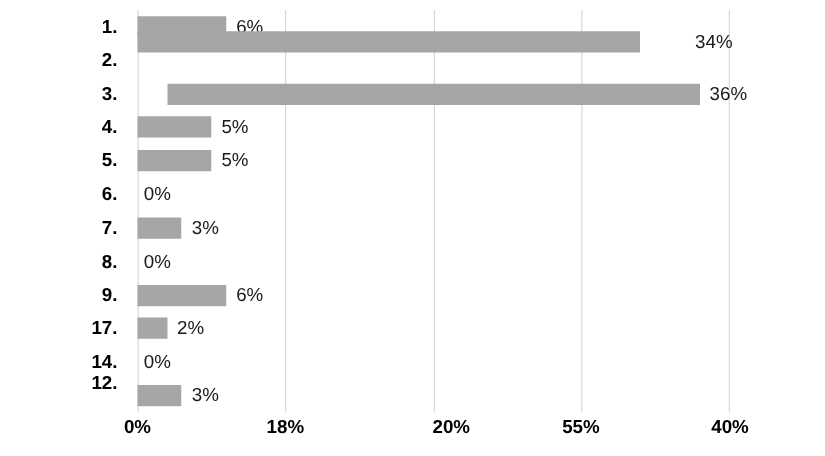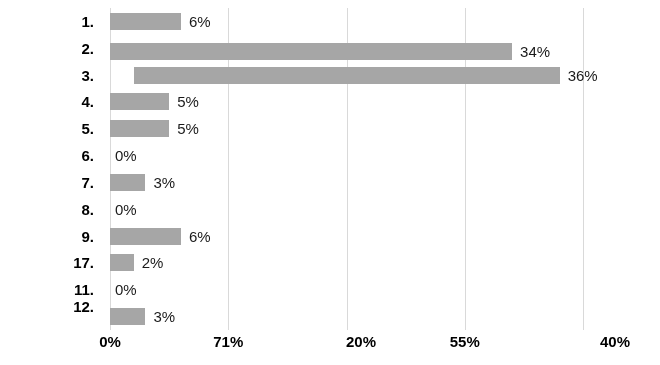--- a/index.html
+++ b/index.html
@@ -151,41 +151,41 @@
       <div class="cat-row" style="top: 187.833px;">
         <span class="cat-label">8.</span>
       </div>
       <div class="cat-row" style="top: 214.667px;">
         <span class="cat-label">9.</span>
       </div>
       <div class="cat-row" style="top: 241.5px;">
         <span class="cat-label">17.</span>
       </div>
       <div class="cat-row" style="top: 268.333px;">
-        <span class="cat-label">11.</span>
+        <span class="cat-label">14.</span>
       </div>
       <div class="cat-row" style="top: 285px;">
         <span class="cat-label">12.</span>
       </div>
     </div>
 
   <div id="plot-area">
     <div id="gridlines">
         <div class="gridline axis-zero" style="left: 0px;"></div>
         <div class="gridline" style="left: 118.25px;"></div>
         <div class="gridline" style="left: 236.5px;"></div>
         <div class="gridline" style="left: 354.75px;"></div>
         <div class="gridline" style="left: 473px;"></div>
       </div>
     <div class="rows" id="bar-rows">
         <div class="row" style="top: 0px;">
           <div class="bar" style="width: 70.95px; background: rgb(166, 166, 166);"></div>
           <span class="value-label">6%</span>
         </div>
-        <div class="row" style="top: 30px;">
+        <div class="row" style="top: 12px; gap: 36px;">
           <div class="bar" style="width: 402.05px; background: rgb(166, 166, 166);"></div>
           <span class="value-label">34%</span>
         </div>
         <div class="row" style="top: 53.6667px; margin-left: 24px;">
           <div class="bar" style="width: 425.7px; background: rgb(166, 166, 166);"></div>
           <span class="value-label">36%</span>
         </div>
         <div class="row" style="top: 80.5px;">
           <div class="bar" style="width: 59.125px; background: rgb(166, 166, 166);"></div>
           <span class="value-label">5%</span>
@@ -217,19 +217,19 @@
         </div>
         <div class="row" style="top: 295.167px;">
           <div class="bar" style="width: 35.475px; background: rgb(166, 166, 166);"></div>
           <span class="value-label">3%</span>
         </div>
       </div>
   </div>
 
   <div id="x-axis-labels">
       <span class="x-tick" style="left: 110px;">0%</span>
-      <span class="x-tick" style="left: 228.25px;">71%</span>
+      <span class="x-tick" style="left: 228.25px;">18%</span>
       <span class="x-tick" style="left: 361px;">20%</span>
       <span class="x-tick" style="left: 464.75px;">55%</span>
-      <span class="x-tick" style="left: 615px;">40%</span>
+      <span class="x-tick" style="left: 584px;">40%</span>
     </div>
 
 </div>
 
 </body></html>

